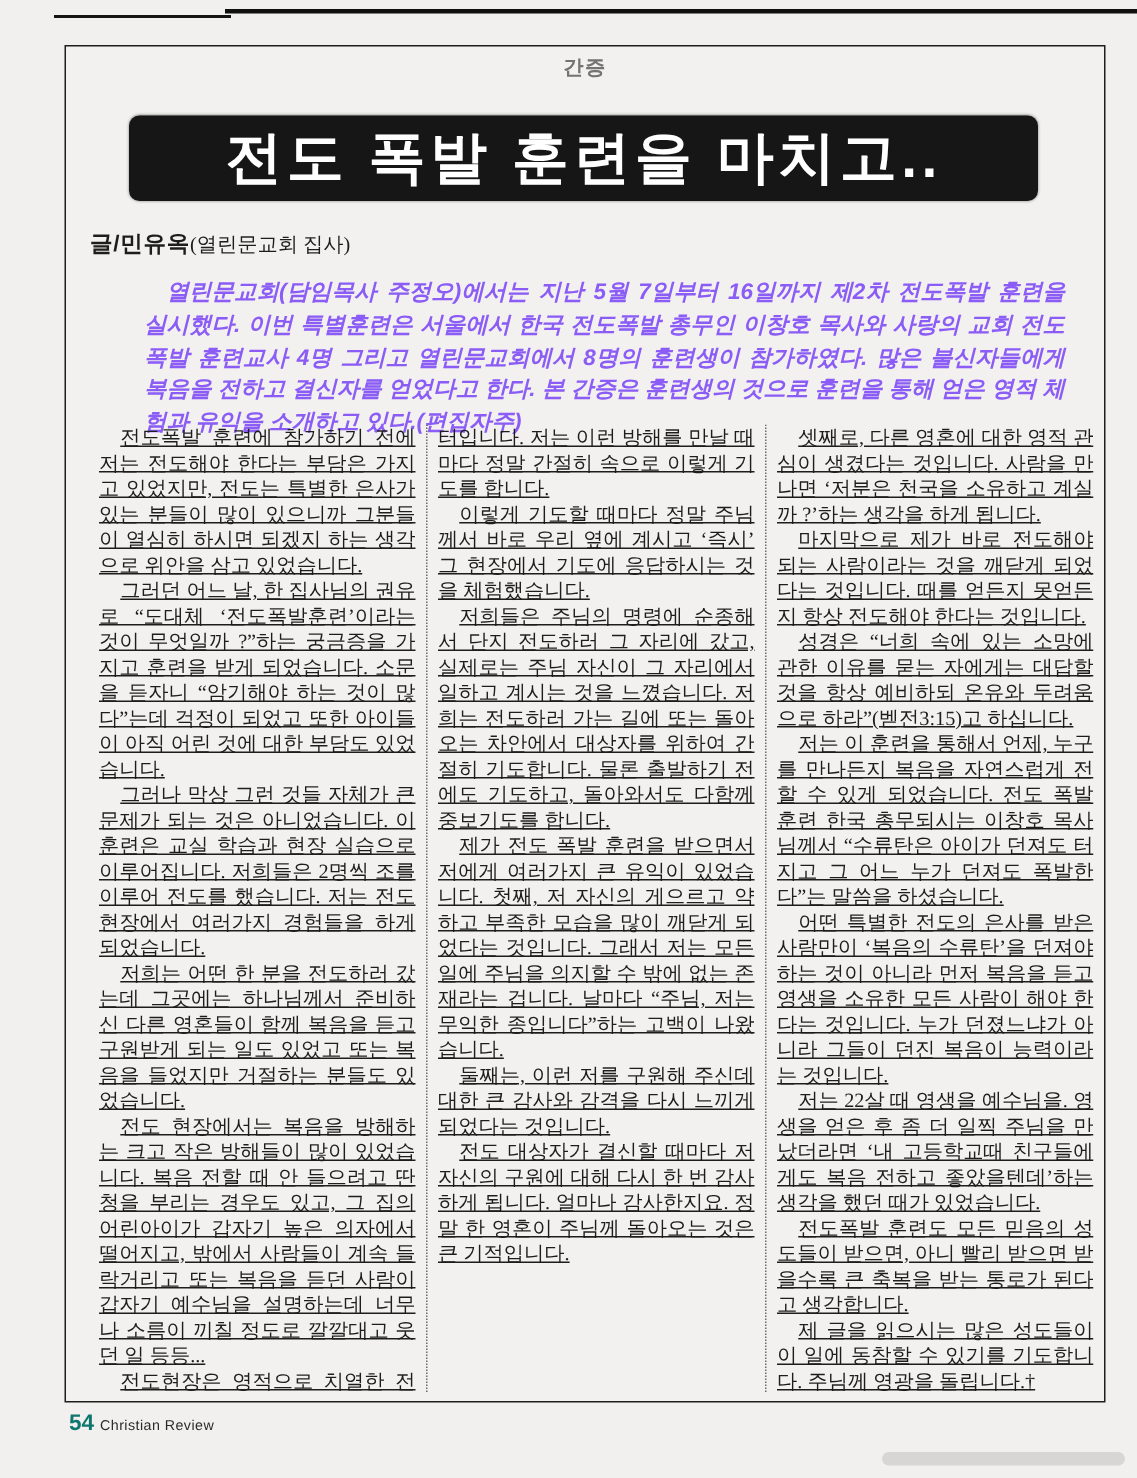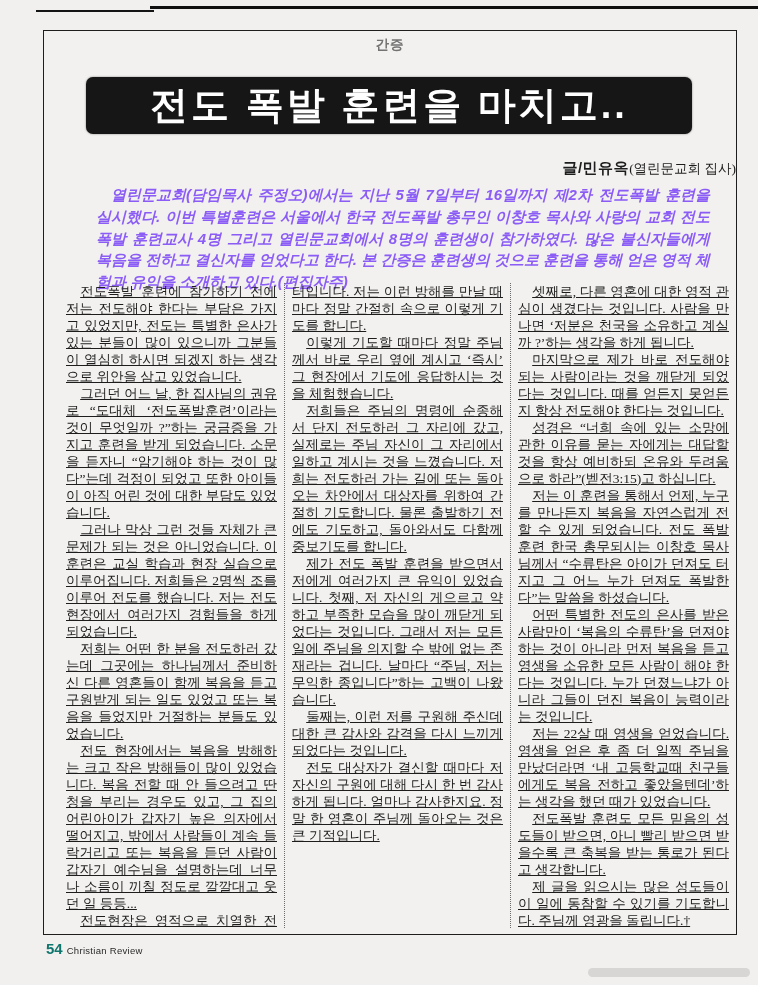--- a/index.html
+++ b/index.html
@@ -26,21 +26,21 @@
     position:absolute;left:42px;top:46px;width:606px;height:57px;
     background:#161616;display:flex;align-items:center;justify-content:center;
     box-shadow:0 0 2px rgba(0,0,0,.5);
     border-radius:7px;
   }
   .title-banner span{
     color:#ffffff;font-size:38px;font-weight:700;letter-spacing:3px;
     font-family:"Liberation Sans",sans-serif;white-space:nowrap;
   }
   .byline{
-    position:absolute;left:16px;right:0;top:122px;text-align:right;margin-top:6px;
+    position:absolute;left:16px;right:0;top:122px;text-align:left;
   }
   .byline .byline-name{font-size:15px;font-weight:700;letter-spacing:.5px;}
   .byline .byline-affil{font-size:13.5px;font-weight:400;font-family:"Liberation Serif",serif;}
   .intro{
     position:absolute;left:52px;top:153px;width:614px;
     font-size:15px;line-height:21.8px;font-weight:700;
     text-align:justify;text-indent:1em;word-break:break-all;
     color:#8b5cf6;
     font-style:italic;
   }
@@ -102,21 +102,21 @@
         <p class="para">둘째는, 이런 저를 구원해 주신데 대한 큰 감사와 감격을 다시 느끼게 되었다는 것입니다.</p>
         <p class="para">전도 대상자가 결신할 때마다 저 자신의 구원에 대해 다시 한 번 감사하게 됩니다. 얼마나 감사한지요. 정말 한 영혼이 주님께 돌아오는 것은 큰 기적입니다.</p>
       </div>
     <div class="col-sep"></div>
     <div class="col">
         <p class="para">셋째로, 다른 영혼에 대한 영적 관심이 생겼다는 것입니다. 사람을 만나면 ‘저분은 천국을 소유하고 계실까 ?’하는 생각을 하게 됩니다.</p>
         <p class="para">마지막으로 제가 바로 전도해야 되는 사람이라는 것을 깨닫게 되었다는 것입니다. 때를 얻든지 못얻든지 항상 전도해야 한다는 것입니다.</p>
         <p class="para">성경은 “너희 속에 있는 소망에 관한 이유를 묻는 자에게는 대답할 것을 항상 예비하되 온유와 두려움으로 하라”(벧전3:15)고 하십니다.</p>
         <p class="para">저는 이 훈련을 통해서 언제, 누구를 만나든지 복음을 자연스럽게 전할 수 있게 되었습니다. 전도 폭발 훈련 한국 총무되시는 이창호 목사님께서 “수류탄은 아이가 던져도 터지고 그 어느 누가 던져도 폭발한다”는 말씀을 하셨습니다.</p>
         <p class="para">어떤 특별한 전도의 은사를 받은 사람만이 ‘복음의 수류탄’을 던져야 하는 것이 아니라 먼저 복음을 듣고 영생을 소유한 모든 사람이 해야 한다는 것입니다. 누가 던졌느냐가 아니라 그들이 던진 복음이 능력이라는 것입니다.</p>
-        <p class="para">저는 22살 때 영생을 얻었습니다. 영생을 얻은 후 좀 더 일찍 주님을 만났더라면 ‘내 고등학교때 친구들에게도 복음 전하고 좋았을텐데’하는 생각을 했던 때가 있었습니다.</p>
+        <p class="para">저는 22살 때 영생을 예수님을. 영생을 얻은 후 좀 더 일찍 주님을 만났더라면 ‘내 고등학교때 친구들에게도 복음 전하고 좋았을텐데’하는 생각을 했던 때가 있었습니다.</p>
         <p class="para">전도폭발 훈련도 모든 믿음의 성도들이 받으면, 아니 빨리 받으면 받을수록 큰 축복을 받는 통로가 된다고 생각합니다.</p>
         <p class="para">제 글을 읽으시는 많은 성도들이 이 일에 동참할 수 있기를 기도합니다. 주님께 영광을 돌립니다.†</p>
       </div>
   </div>
 
 </div>
 
 <div class="footer">
   <span class="page-num">54</span>
   <span class="mag-name">Christian Review</span>

